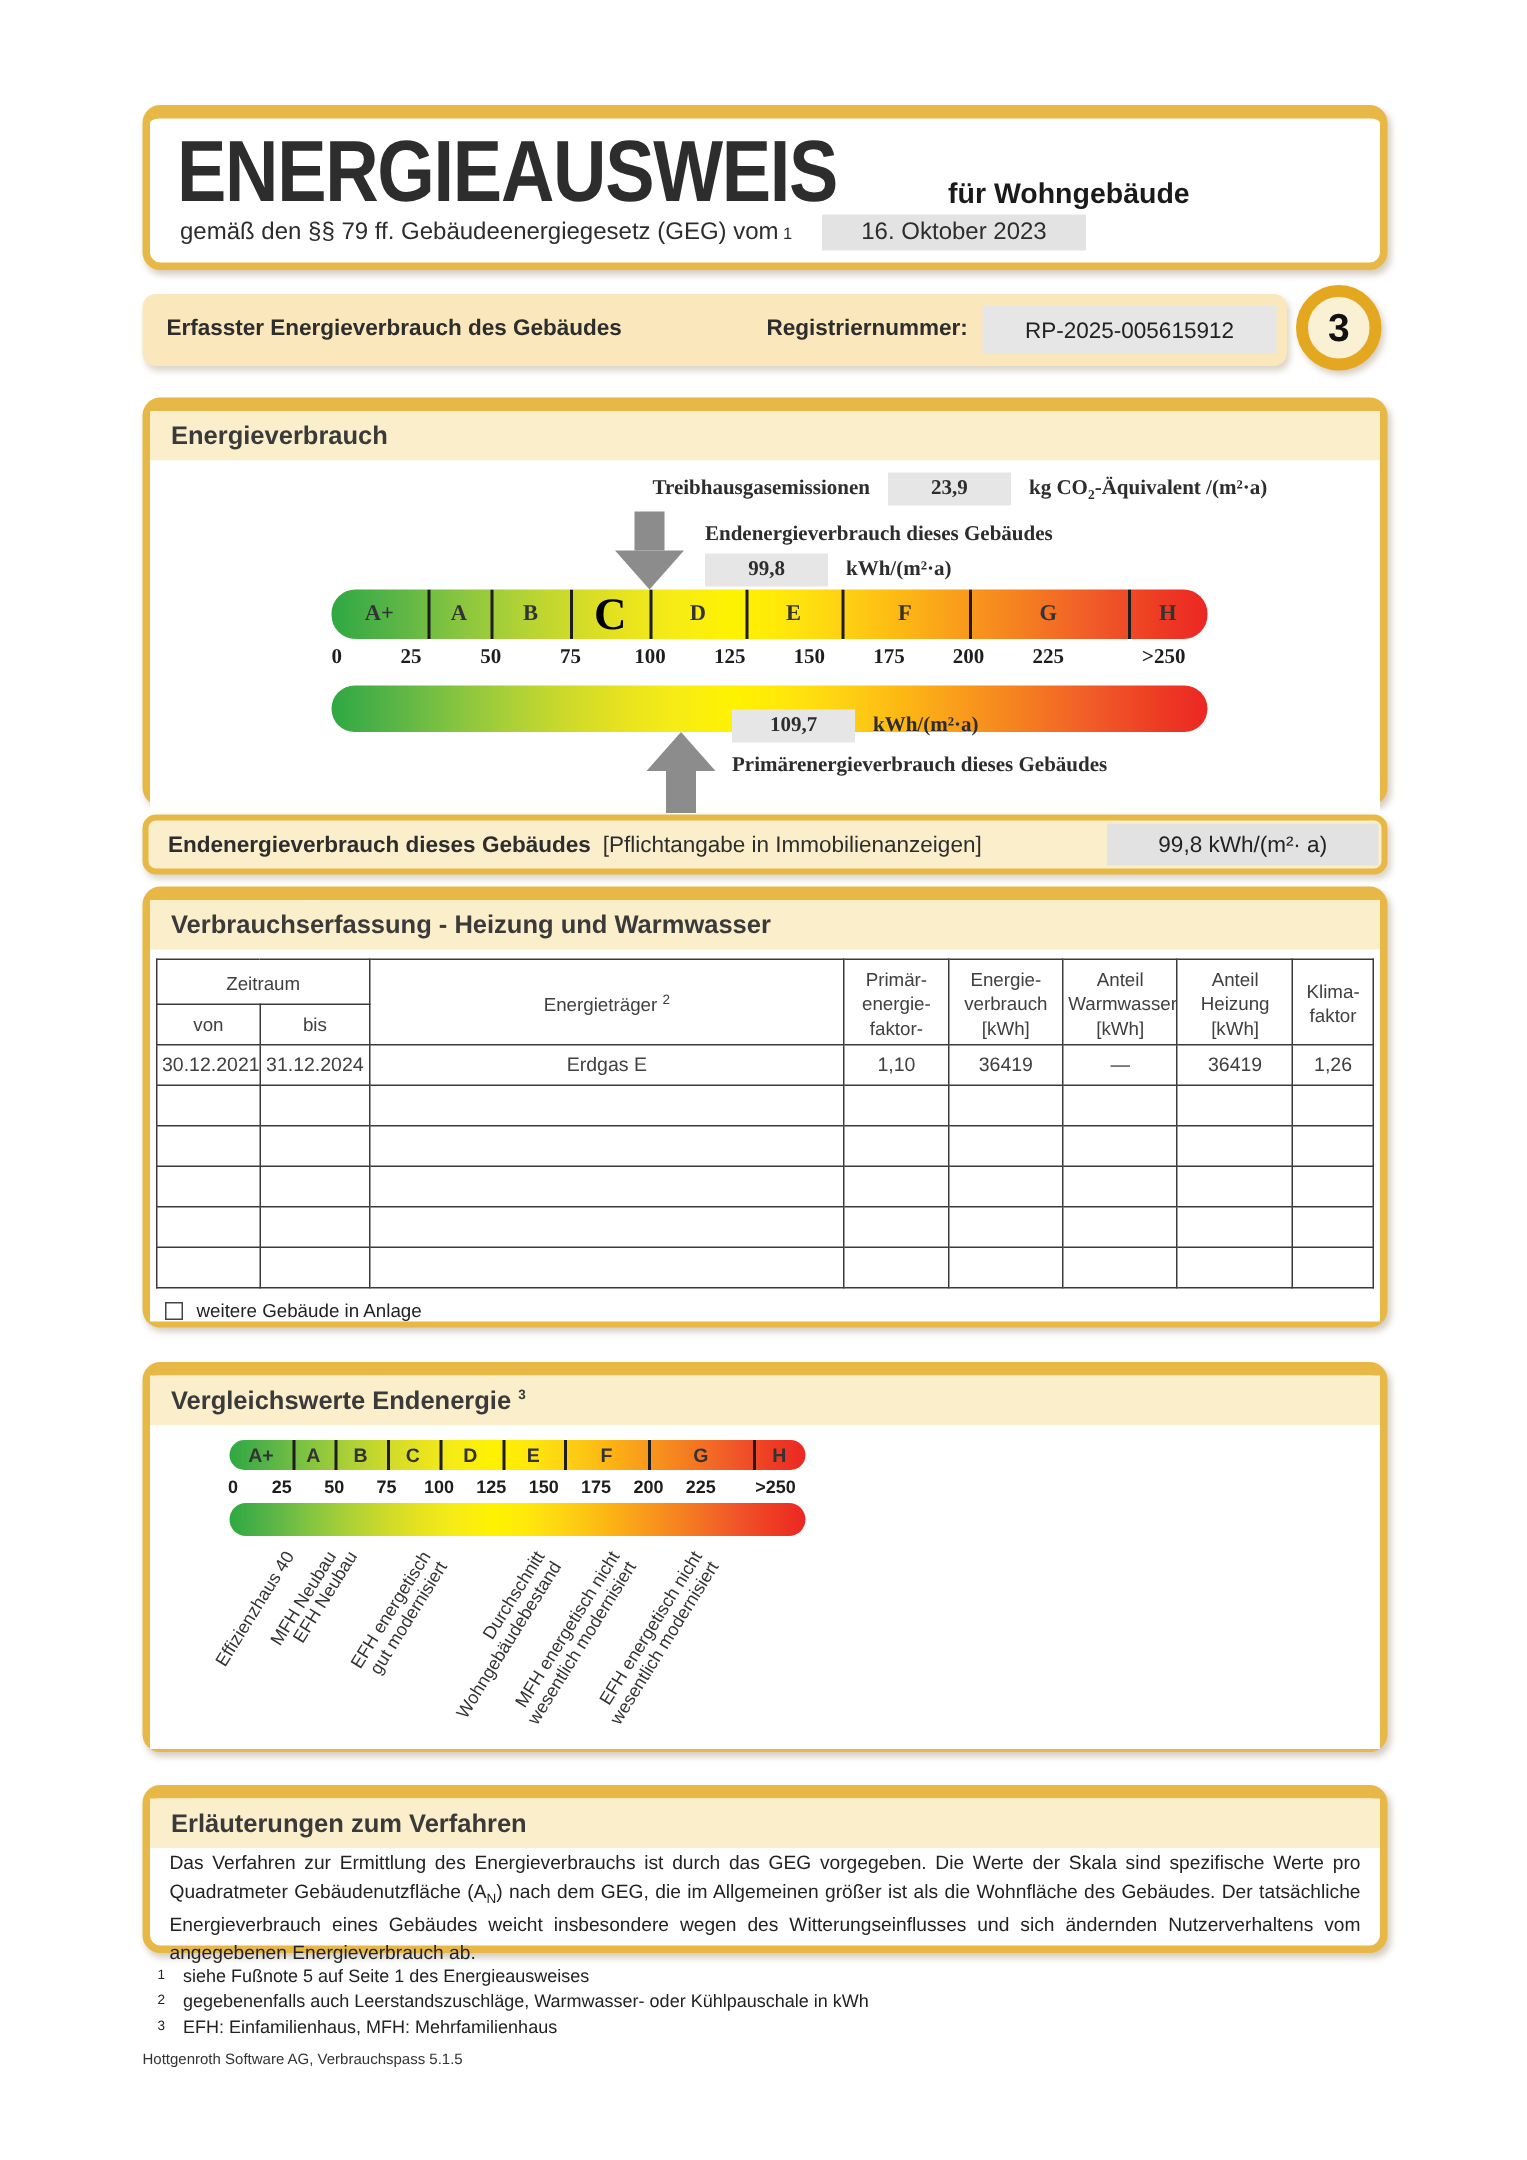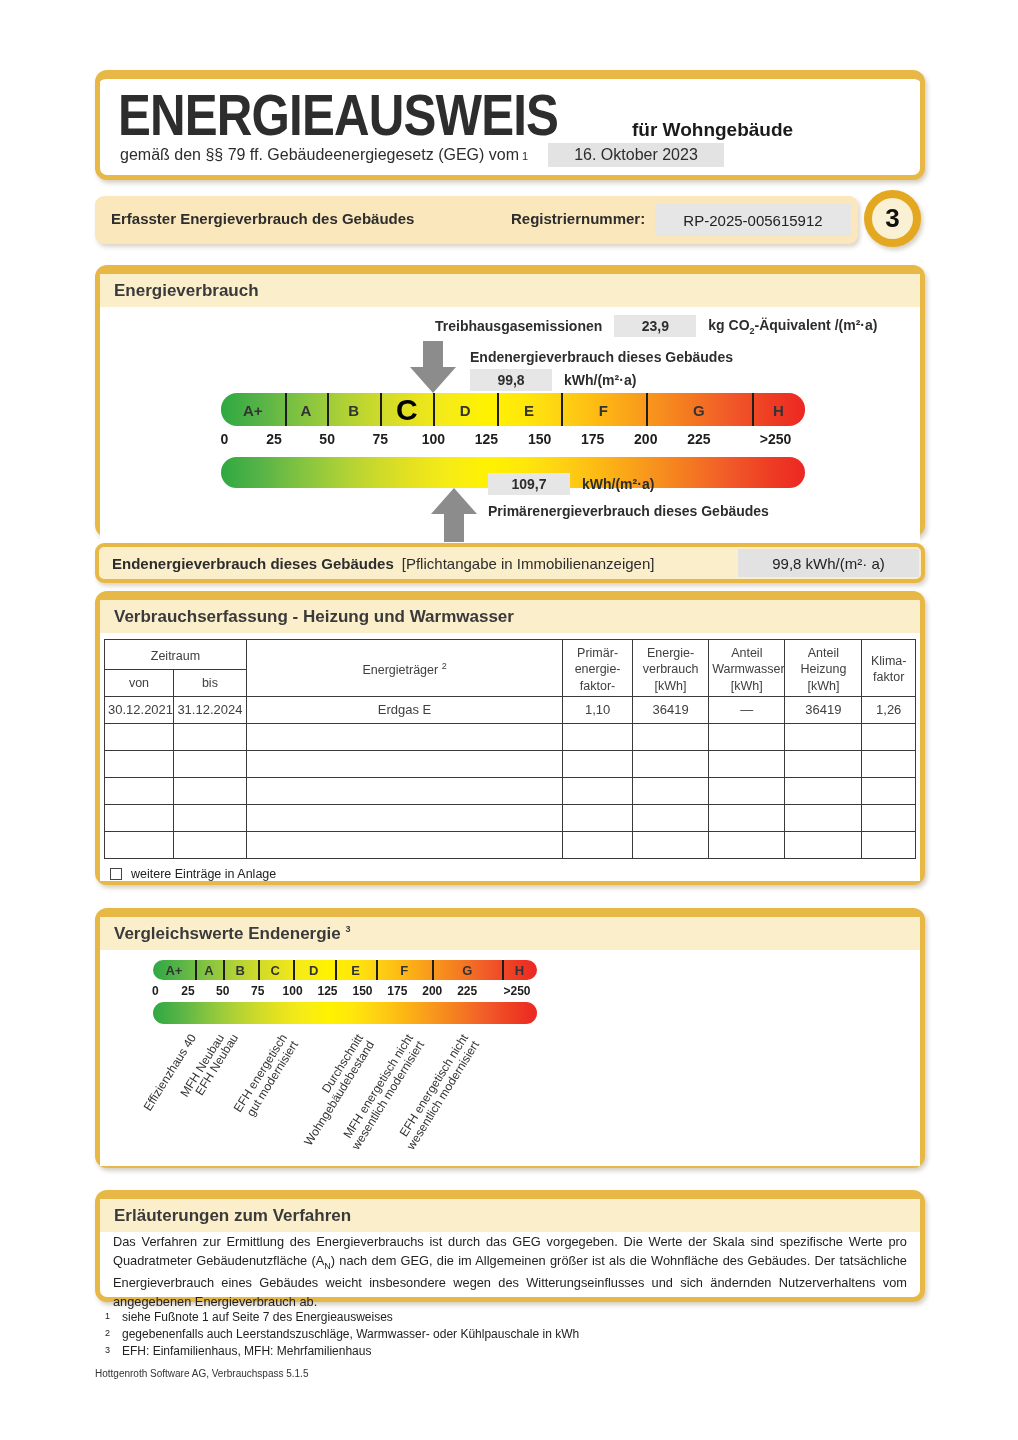--- a/index.html
+++ b/index.html
@@ -29,21 +29,21 @@
   .reg-label { position:absolute; left:16px; top:14px; font-size:15px; font-weight:bold; color:#2d2d2d; }
   .reg-num-label { position:absolute; left:416px; top:14px; font-size:15px; font-weight:bold; color:#2d2d2d; }
   .reg-num-box { position:absolute; left:560px; top:8px; width:196px; height:32px; background:#e6e6e6;
                  font-size:15px; display:flex; align-items:center; justify-content:center; }
   .page-badge { position:absolute; left:864px; top:190px; width:57px; height:57px; border-radius:50%;
                 background:#faf0d4; border:8px solid #e3a81f; display:flex; align-items:center; justify-content:center;
                 font-size:26px; font-weight:bold; color:#111; box-shadow:2px 3px 4px rgba(90,60,10,.25); }
 
   
   .consumption { top:265px; height:272px; }
-  .consumption .sec-body { height:249px; }
+  .consumption .sec-body { height:249px;font-family:Liberation Serif, serif; }
   .valrow { position:absolute; display:flex; align-items:center; gap:12px; font-size:14px; font-weight:bold; color:#2d2d2d; }
   .valbox { background:#e6e6e6; padding:3px 0; min-width:82px; text-align:center; font-weight:bold; font-size:14px; }
   .ghg-row { top:8px; left:335px; }
   .end-label { position:absolute; top:42px; left:370px; font-size:14px; font-weight:bold; color:#2d2d2d; }
   .end-row { top:62px; left:370px; }
   .prim-row { top:166px; left:388px; }
   .prim-label { position:absolute; top:196px; left:388px; font-size:14px; font-weight:bold; color:#2d2d2d; }
 
   
   .grad-bg { background:linear-gradient(90deg,#2fa842 0%,#58b447 7%,#84c440 14%,#aed136 21%,#cdda2a 27%,
@@ -321,21 +321,21 @@
               <td></td>
               <td></td>
               <td></td>
               <td></td>
               <td></td>
             </tr>
         </tbody>
       </table>
       <div class="chk-row">
         <span class="chk"></span>
-        <span>weitere Einträge in Anlage</span>
+        <span>weitere Gebäude in Anlage</span>
       </div>
     </div>
   </section>
 
   <section class="gold-box cmp-box">
     <div class="sec-head">
       <span>Vergleichswerte Endenergie</span> <sup class="sm">3</sup>
     </div>
     <div class="sec-body">
       <div class="scale scale-sm">
@@ -396,21 +396,21 @@
   <section class="gold-box exp-box">
     <div class="sec-head">Erläuterungen zum Verfahren</div>
     <div class="exp-body">
       <span>Das Verfahren zur Ermittlung des Energieverbrauchs ist durch das GEG vorgegeben. Die Werte der Skala sind spezifische Werte pro Quadratmeter Gebäudenutzfläche (A</span><sub>N</sub><span>) nach dem GEG, die im Allgemeinen größer ist als die Wohnfläche des Gebäudes. Der tatsächliche Energieverbrauch eines Gebäudes weicht insbesondere wegen des Witterungseinflusses und sich ändernden Nutzerverhaltens vom angegebenen Energieverbrauch ab.</span>
     </div>
   </section>
 
   <div class="footnotes">
     <div class="fn-line">
       <sup>1</sup>
-        <span>siehe Fußnote 1 auf Seite 7 des Energieausweises</span>
+        <span>siehe Fußnote 5 auf Seite 1 des Energieausweises</span>
     </div>
     <div class="fn-line">
       <sup>2</sup>
         <span>gegebenenfalls auch Leerstandszuschläge, Warmwasser- oder Kühlpauschale in kWh</span>
     </div>
     <div class="fn-line">
       <sup>3</sup>
         <span>EFH: Einfamilienhaus, MFH: Mehrfamilienhaus</span>
     </div>
   </div>

